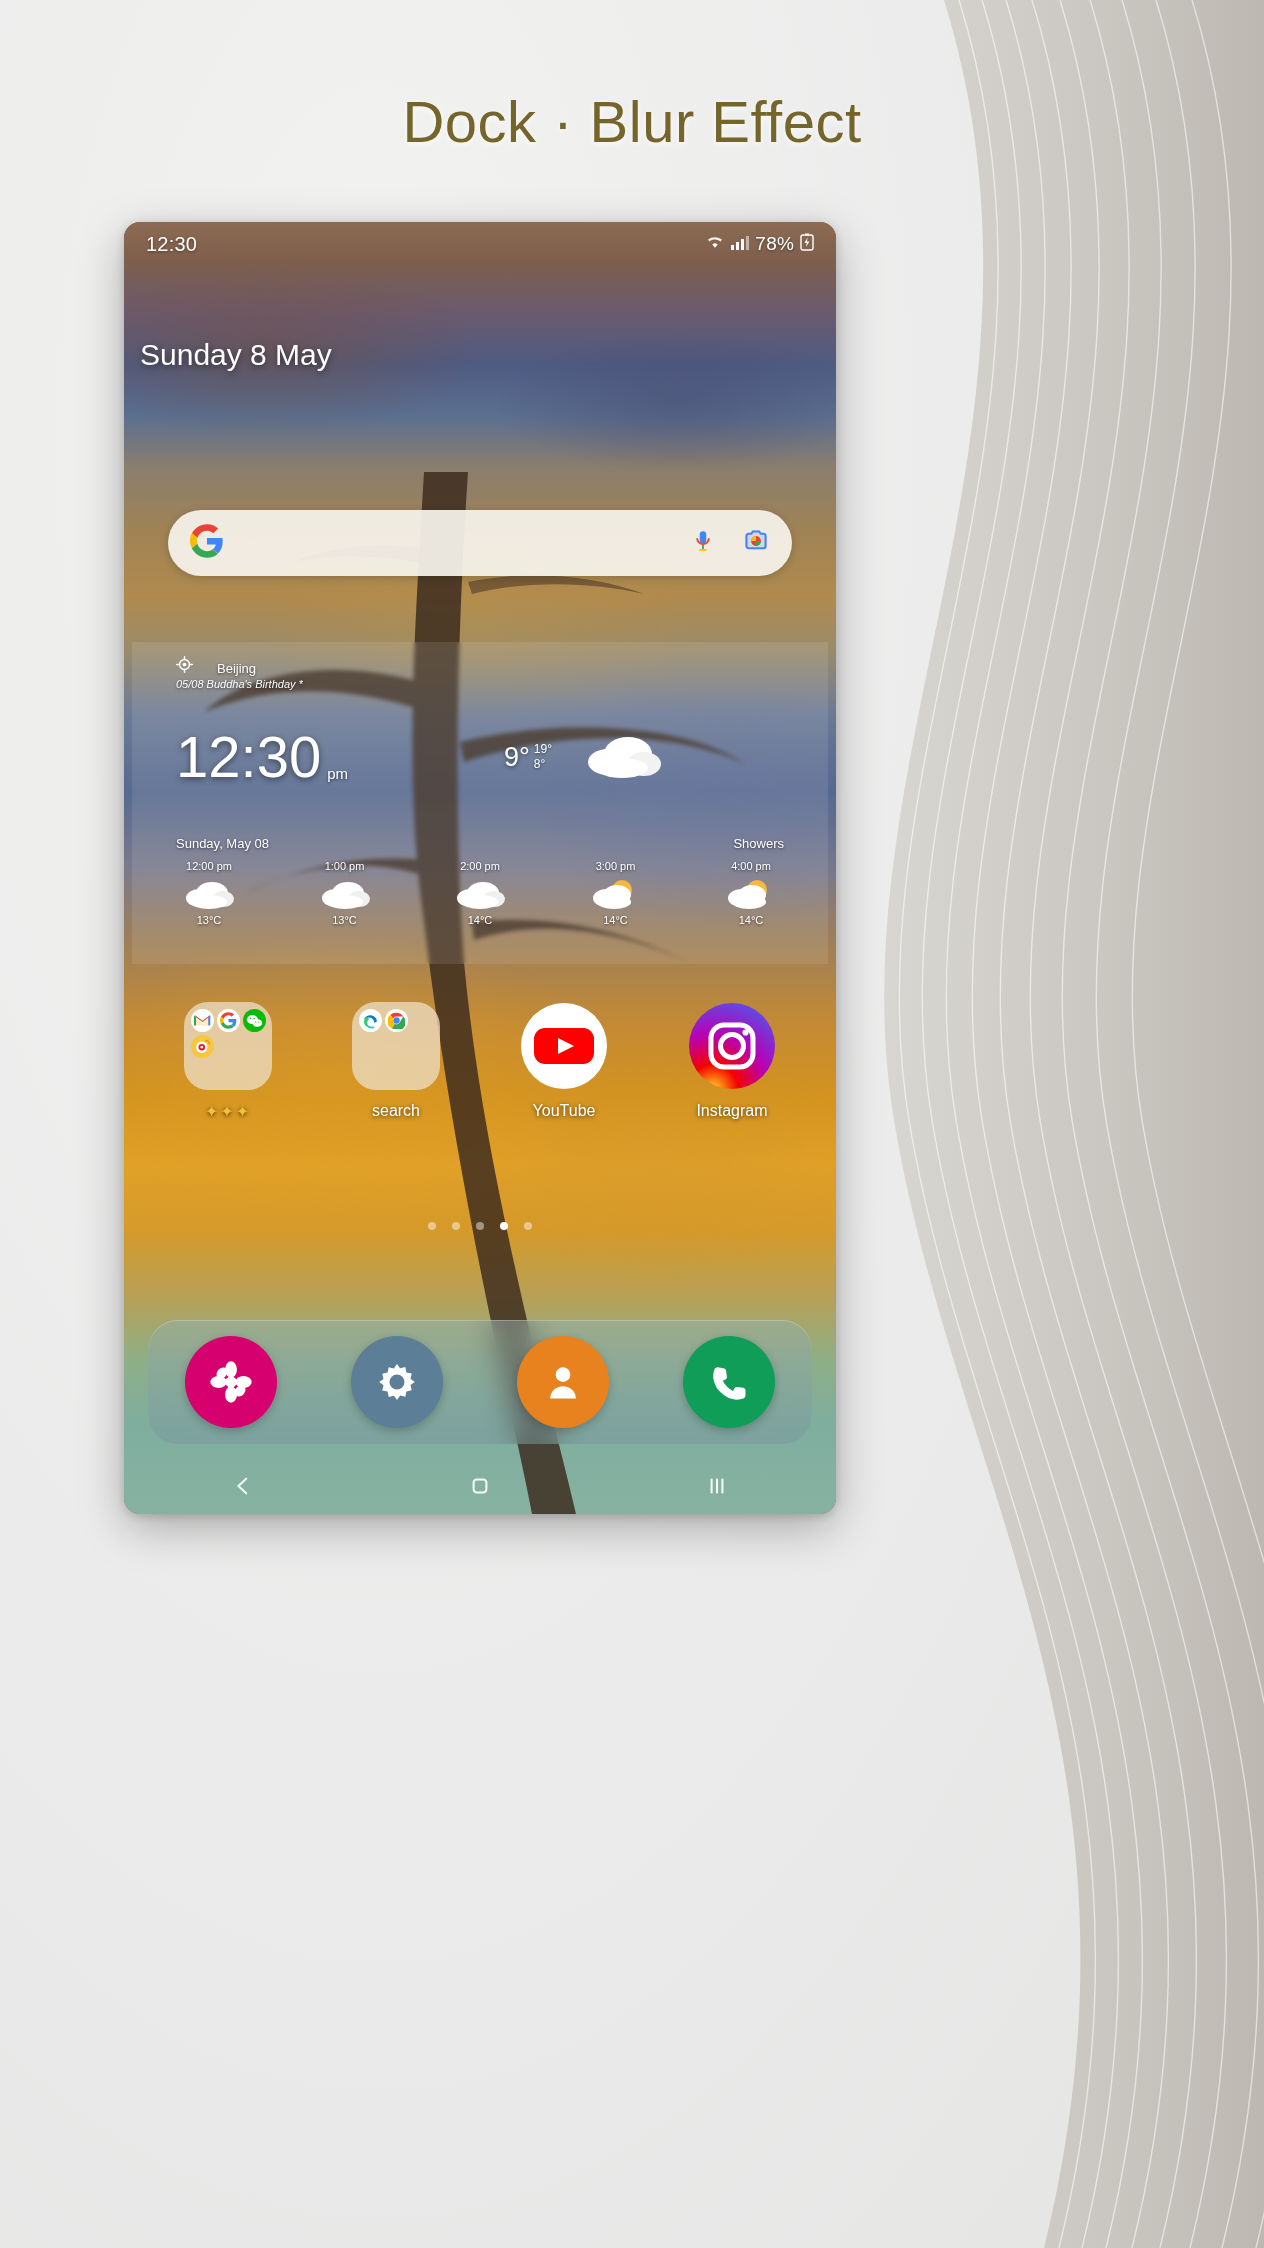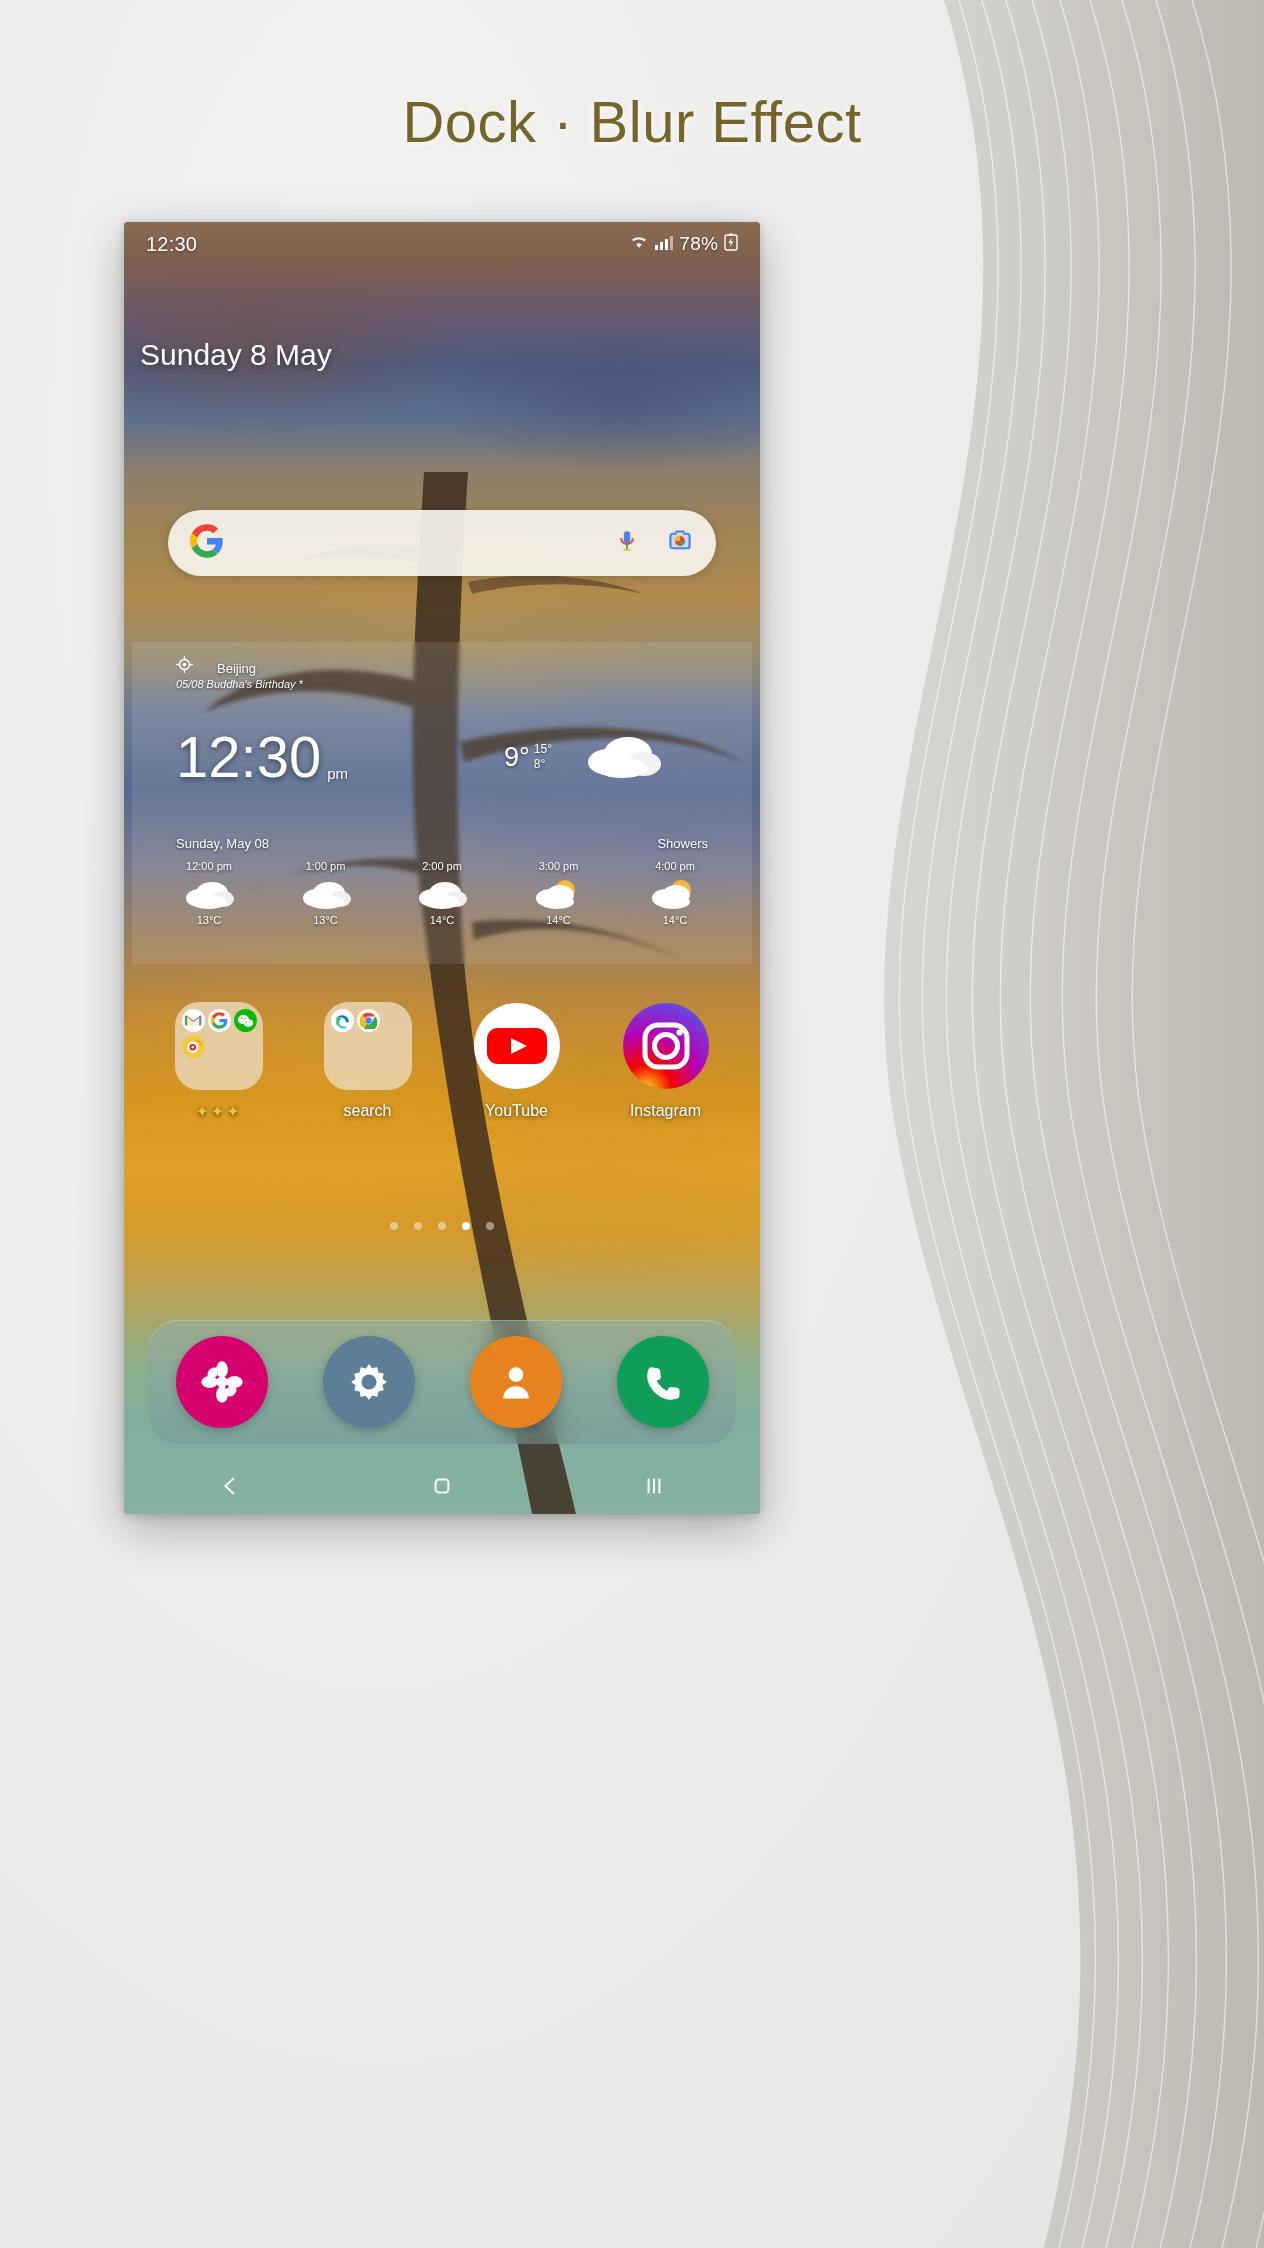--- a/index.html
+++ b/index.html
@@ -22,22 +22,22 @@
     position: absolute; top: 88px; left: 0; width: 100%;
     text-align: center;
     font-size: 58px; font-weight: 400; letter-spacing: 0.5px;
     color: #75652a;
     text-shadow: 0 2px 6px rgba(255,255,255,0.85);
   }
 
   
   .phone {
     position: absolute; left: 124px; top: 222px;
-    width: 636px; height: 1292px;
-    border-radius: 4px;
+    width: 712px; height: 1292px;
+    border-radius: 16px;
     box-shadow: 0 14px 46px rgba(0,0,0,0.28), 0 2px 10px rgba(0,0,0,0.16);
     overflow: hidden;
     background: #8b6a40;
   }
   
   .wallpaper { position: absolute; inset: 0; }
   .wp-l1 { position: absolute; inset: 0;
     background: linear-gradient(180deg,
       #8d6b52 0%, #7e5f4d 3%,
       #6b5a6e 7%, #4f5b82 11%,
@@ -292,21 +292,21 @@
     <div class="w-sub">05/08  Buddha's Birthday *</div>
 
     <div class="w-clock">
       <span class="big">12:30</span>
       <span class="ampm">pm</span>
     </div>
 
     <div class="w-temp">
       <span class="cur">9°</span>
       <span class="hl">
-        <div>15°</div>
+        <div>19°</div>
         <div>8°</div>
       </span>
     </div>
 
     <div class="w-cloud">
       <svg width="84" height="56" viewBox="0 0 84 56">
         <ellipse cx="26" cy="38" rx="20" ry="13" fill="#fff"></ellipse>
         <ellipse cx="46" cy="30" rx="24" ry="17" fill="#fff"></ellipse>
         <ellipse cx="62" cy="40" rx="17" ry="12" fill="#f2f2f2"></ellipse>
         <ellipse cx="40" cy="44" rx="26" ry="10" fill="#fff"></ellipse>

